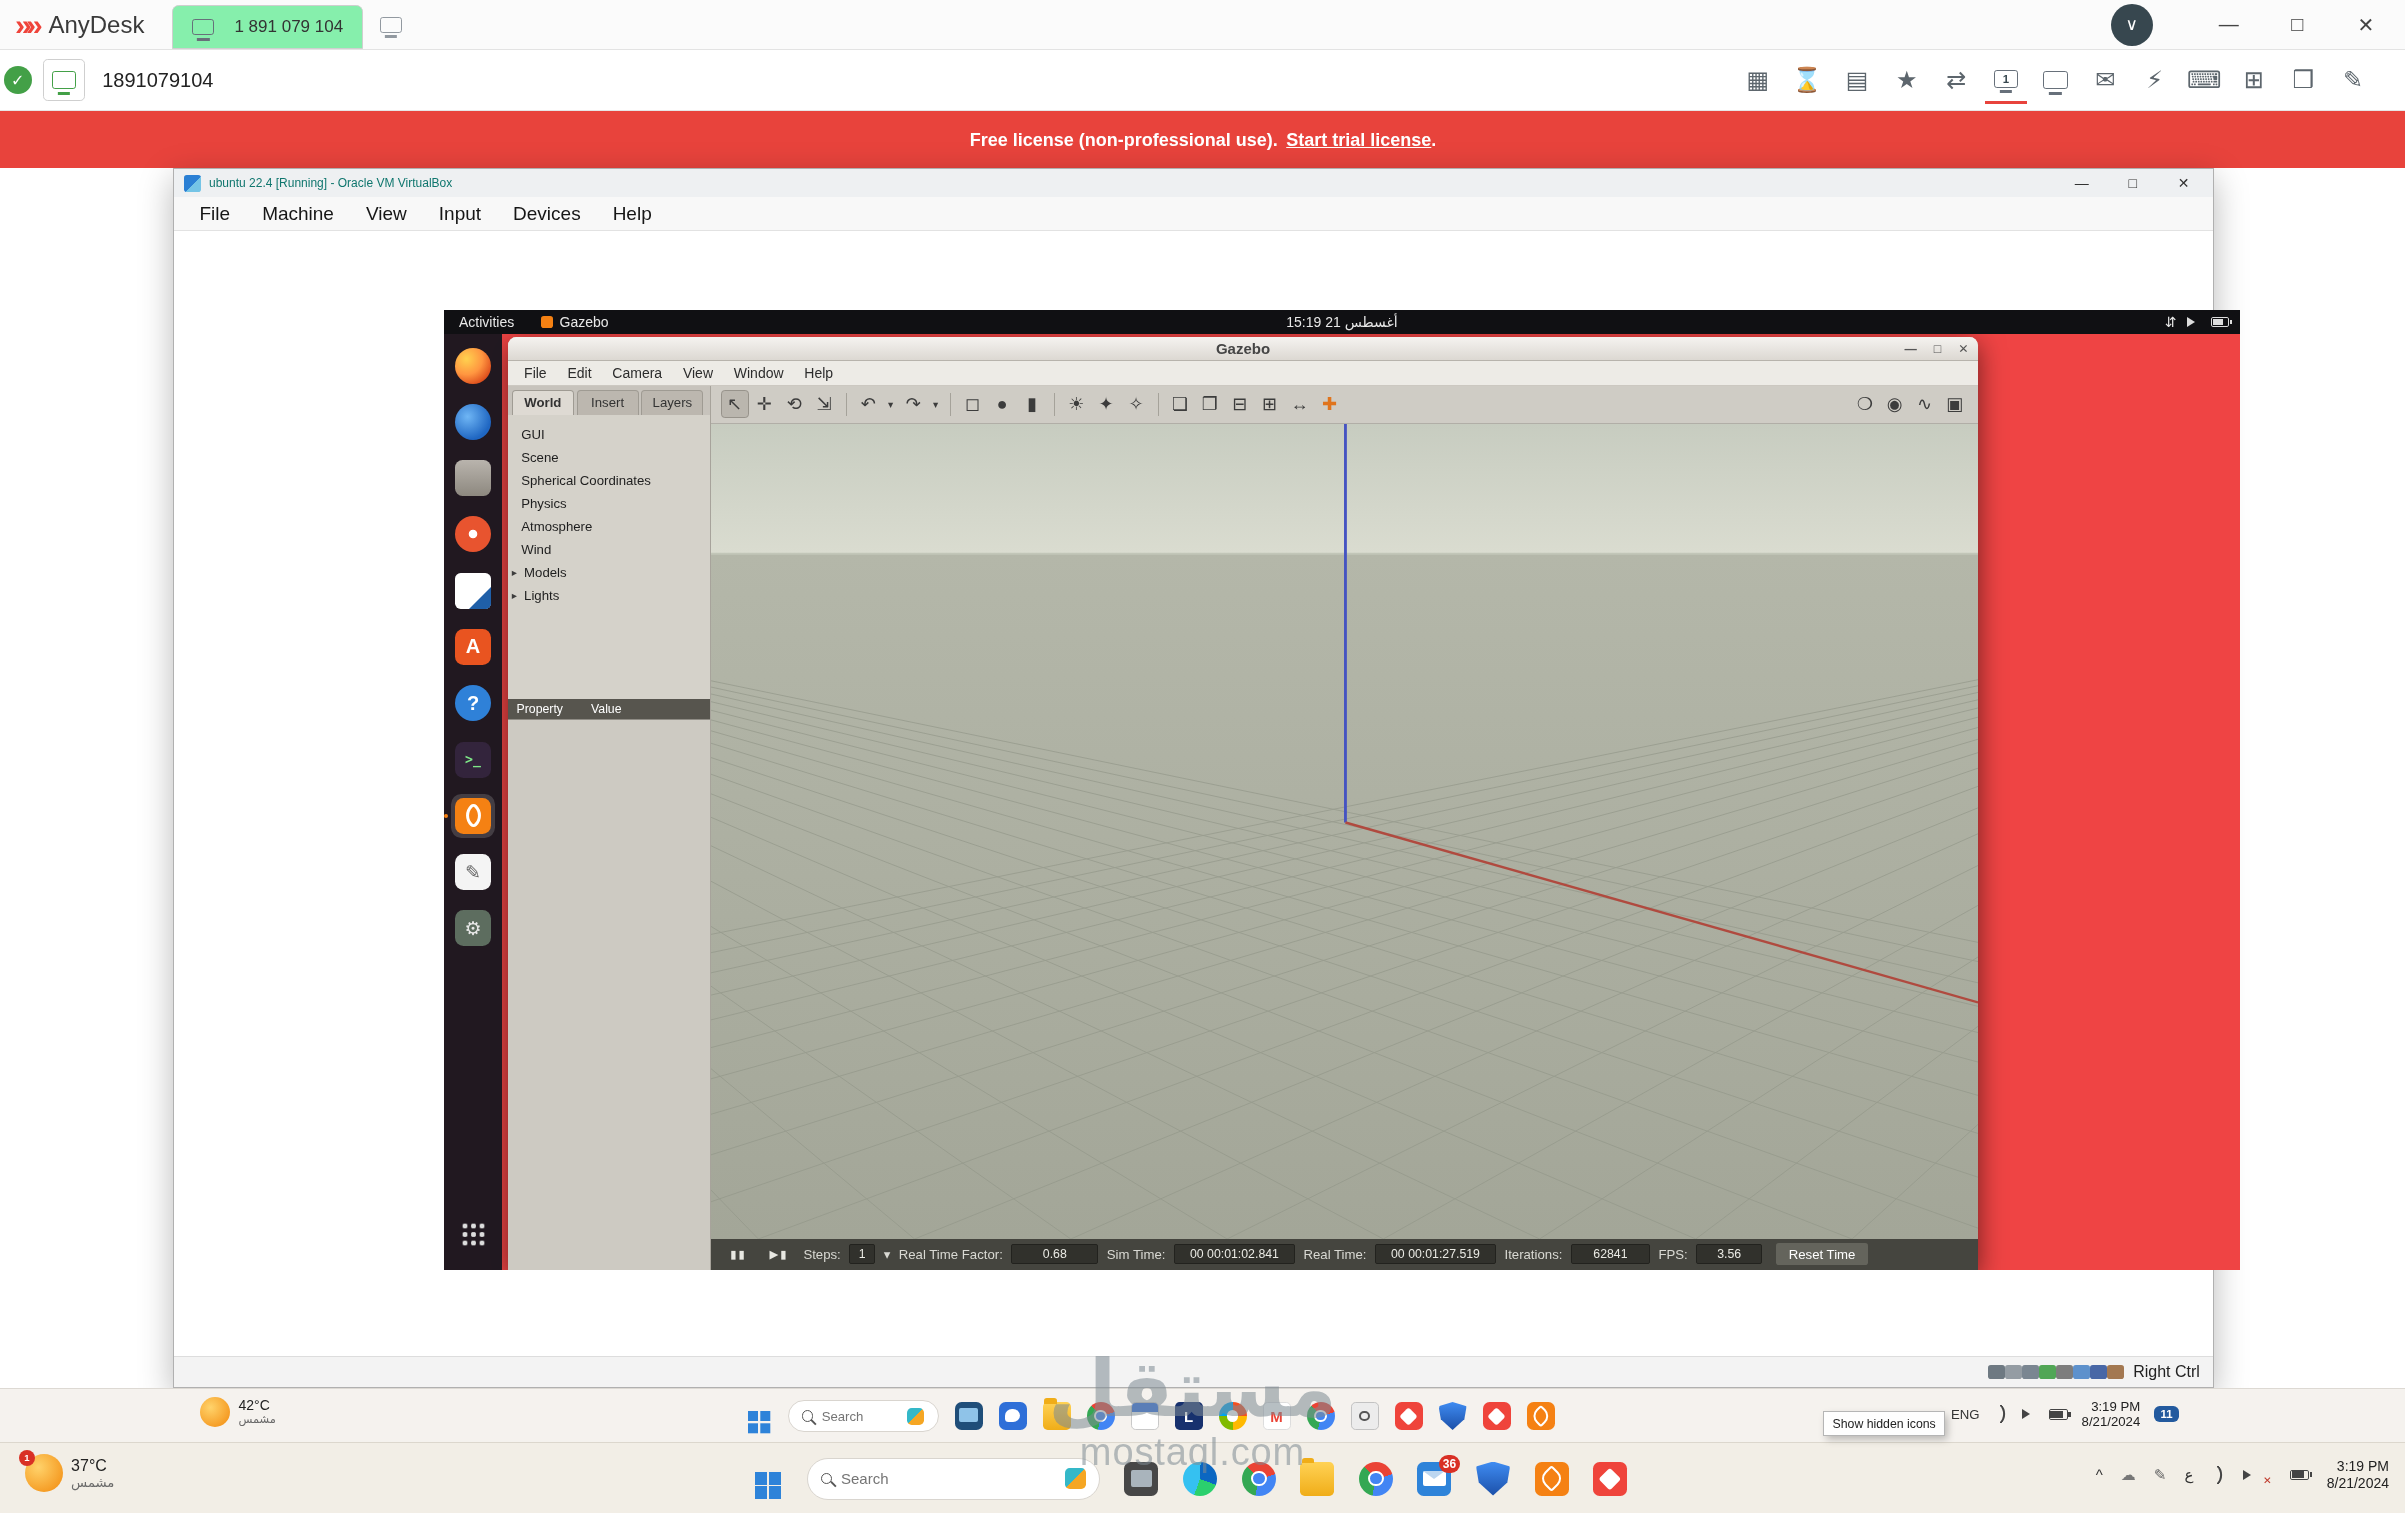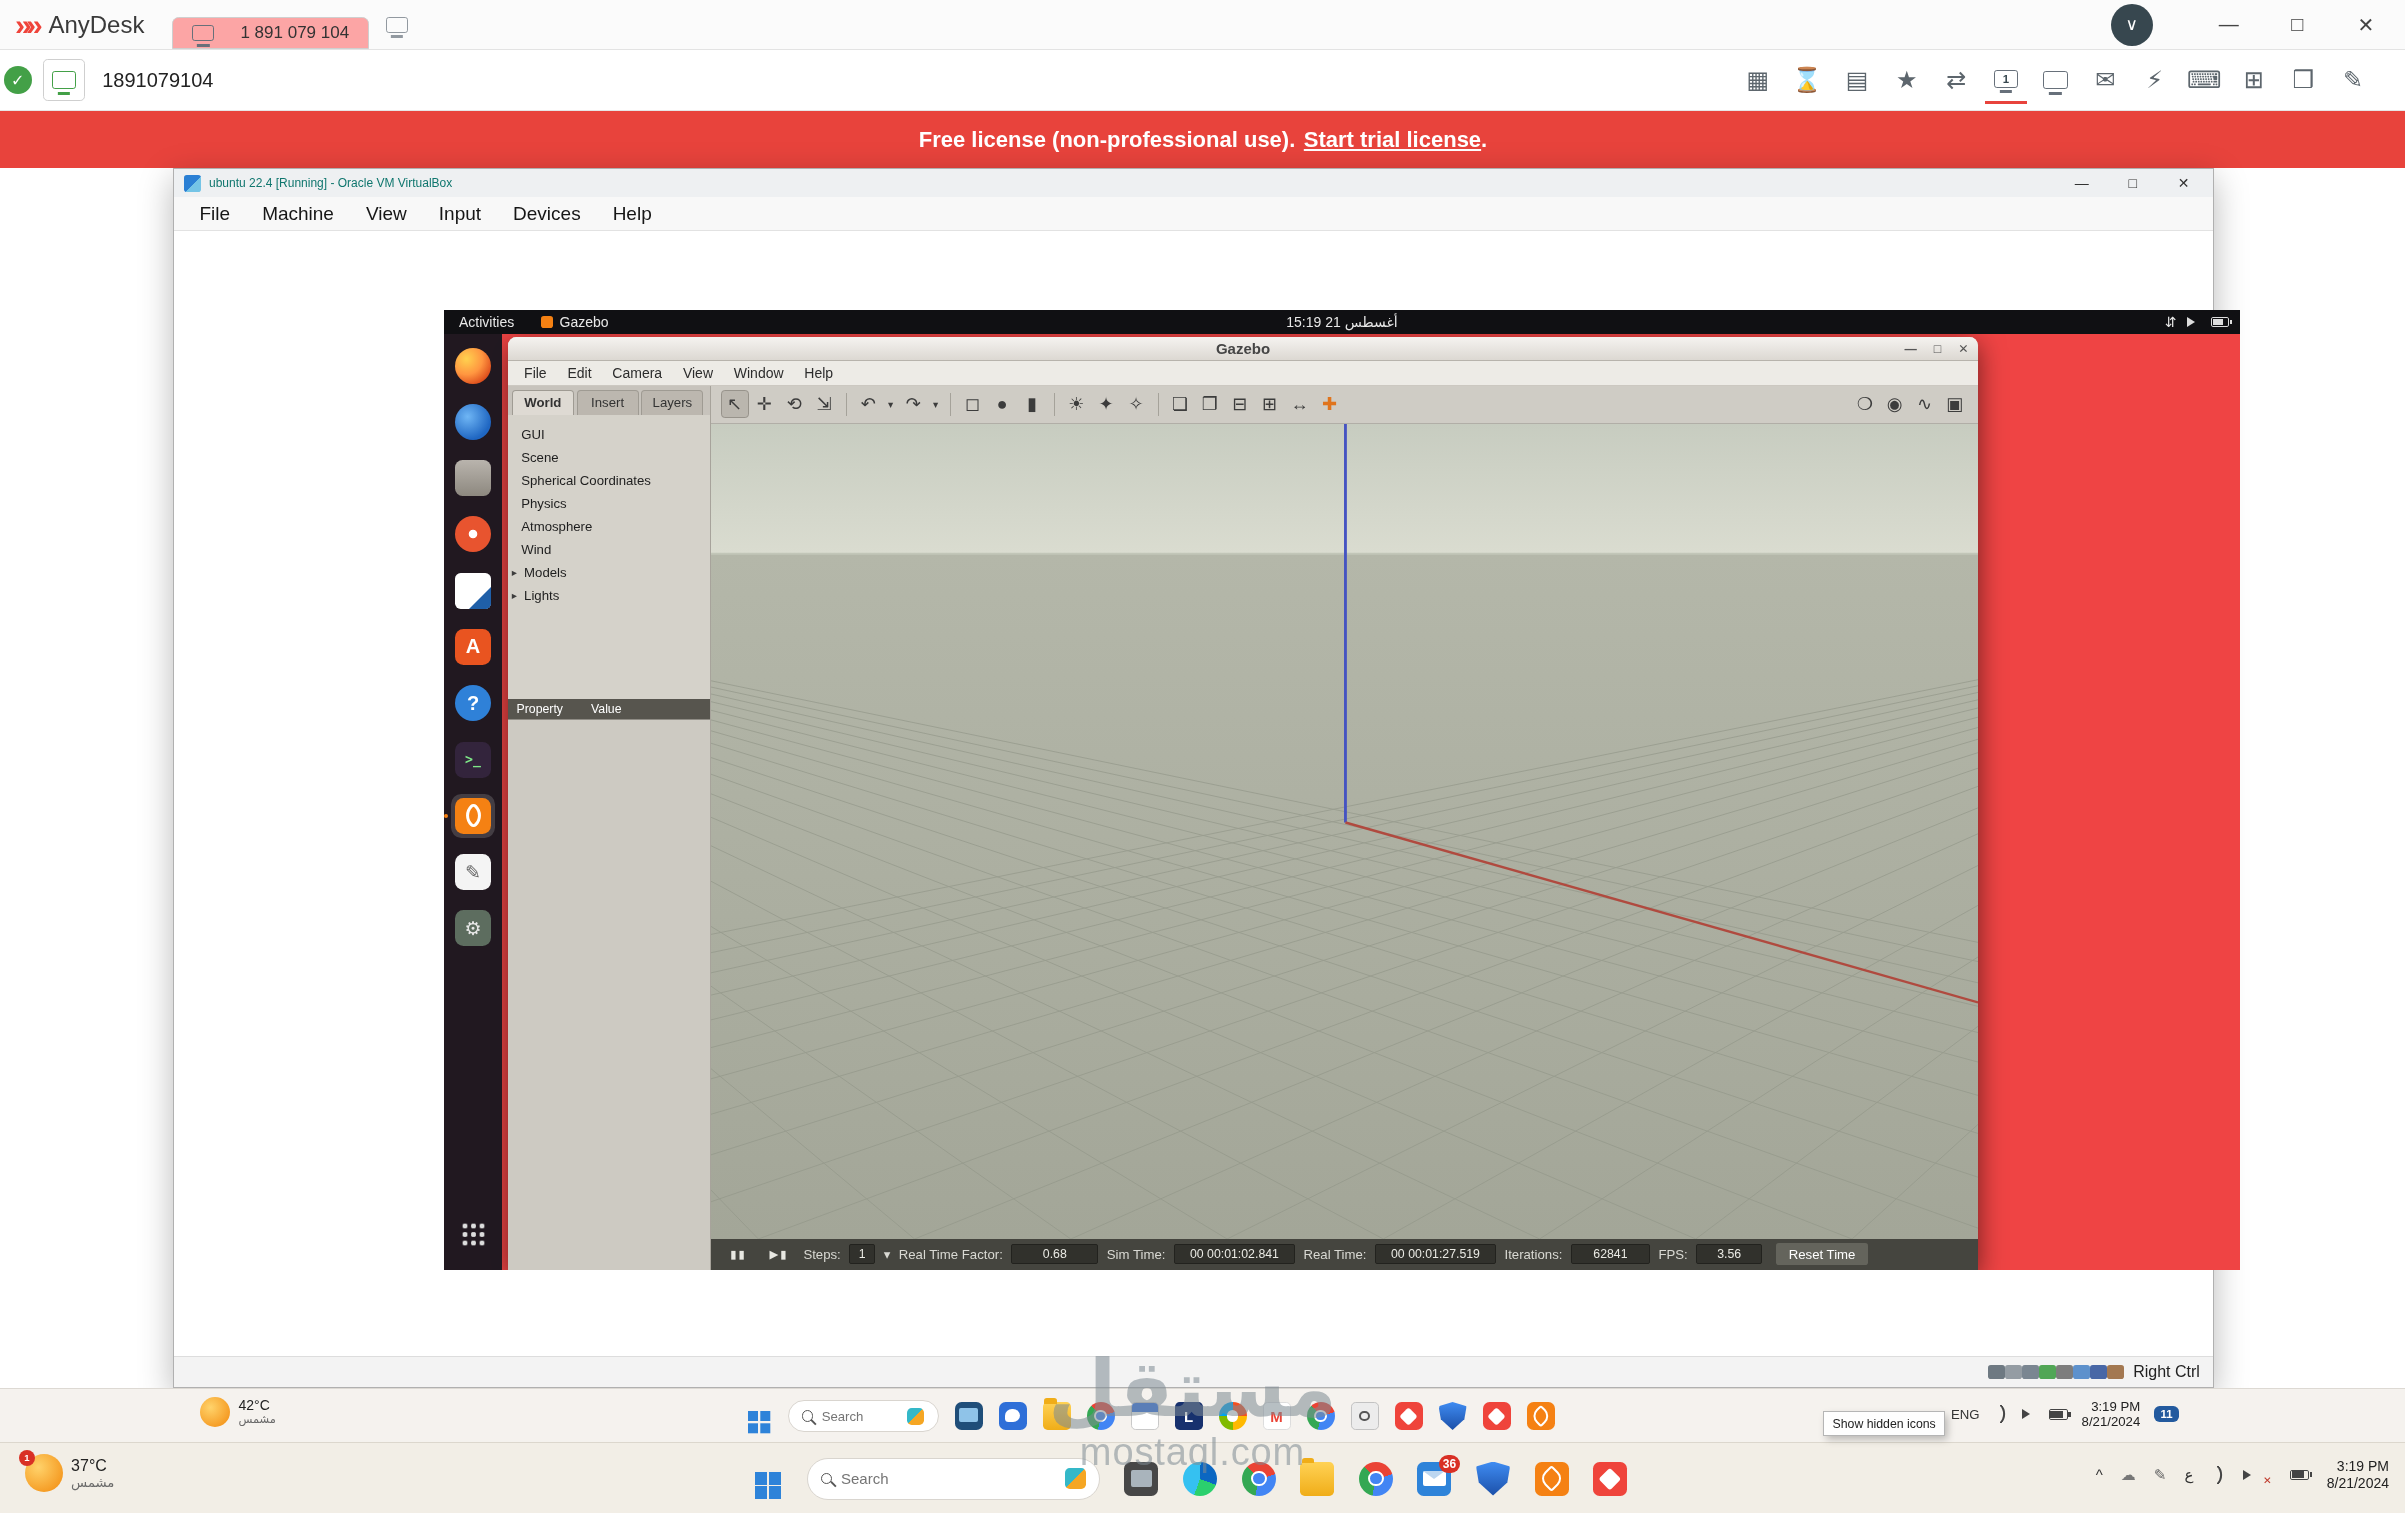--- a/index.html
+++ b/index.html
@@ -5,21 +5,21 @@
 *{margin:0;padding:0;box-sizing:border-box}
 html,body{background:#fff}
 body{font-family:"Liberation Sans","DejaVu Sans",sans-serif}
 i,em{font-style:normal}
 .screen{position:relative;width:2406px;height:1513px;background:#fff;overflow:hidden}
 
 
 .ad-title{position:absolute;left:0;top:0;width:2406px;height:50px;background:#fbfbfb;border-bottom:0.9px solid #e3e3e3;display:flex;align-items:center;padding-left:15px}
 .ad-logo{color:#ef443b;font-size:30px;font-weight:bold;letter-spacing:-5.7px;margin-right:11.4px;line-height:1}
 .ad-name{font-size:24px;color:#3a3a3a;margin-right:28px}
-.ad-tab{display:flex;align-items:center;gap:26px;height:32px;padding:0 19px;border:0.9px solid #cfcfcf;background:#fca5a5;border-radius:6.6px 6.6px 0 0;align-self:flex-end}
+.ad-tab{display:flex;align-items:center;gap:20px;height:44px;padding:0 19px;border:0.9px solid #cfcfcf;background:#86efac;border-radius:6.6px 6.6px 0 0;align-self:flex-end}
 .ad-tab-t{font-size:17px;color:#333}
 .newtab{margin-left:17px;opacity:.7}
 .ad-win{margin-left:auto;display:flex;align-items:center;gap:7.6px;padding-right:9.5px}
 .ad-circle{width:42px;height:42px;border-radius:50%;background:#37474f;color:#fff;display:flex;align-items:center;justify-content:center;font-size:17px;margin-right:38px}
 .wbtn{width:61px;height:49px;display:flex;align-items:center;justify-content:center;font-size:20px;color:#444}
 
 
 .mon{display:inline-block;width:24.6px;height:18px;border:1.9px solid #67707a;border-radius:2.8px;position:relative}
 .mon::after{content:"";position:absolute;left:50%;bottom:-6.6px;transform:translateX(-50%);width:12.3px;height:2.8px;background:#67707a}
 .mon.sm{width:22px;height:16px}
@@ -29,21 +29,21 @@
 
 .ad-tools{position:absolute;left:0;top:50px;width:2406px;height:61px;background:#fff;border-bottom:0.9px solid #e6e6e6;display:flex;align-items:center}
 .ok-circle{width:28px;height:28px;border-radius:50%;background:#43a047;color:#fff;font-size:16px;display:flex;align-items:center;justify-content:center;margin-left:3.8px;flex:none}
 .sess-tile{width:42px;height:42px;border:0.9px solid #cfcfcf;border-radius:4.7px;display:flex;align-items:center;justify-content:center;margin-left:11.4px;flex:none}
 .ad-addr{font-size:20px;color:#222;margin-left:17px}
 .ad-icons{margin-left:auto;display:flex;align-items:center;gap:7.6px;padding-right:32px}
 .ad-ic{width:42px;height:47px;display:flex;align-items:center;justify-content:center;font-size:24px;color:#5d666d;position:relative}
 .ad-ic.active{border-bottom:3.8px solid #e8433c}
 
 
-.banner{position:absolute;left:0;top:111px;width:2406px;height:58px;background:#e8433c;color:#fff;display:flex;align-items:center;justify-content:center;font-size:22px;font-weight:bold}
+.banner{position:absolute;left:0;top:111px;width:2406px;height:58px;background:#e8433c;color:#fff;display:flex;align-items:center;justify-content:center;font-size:18px;font-weight:bold}
 .banner .lnk{text-decoration:underline;margin-left:8.5px;cursor:pointer}
 
 
 .rdesk{position:absolute;left:0;top:168px;width:2406px;height:1220px;background:#fff}
 
 
 .vbox{position:absolute;left:173px;top:0;width:2041px;height:1220px;background:#fff;border:0.9px solid #b0b0b0;box-shadow:0 9.5px 32px rgba(0,0,0,.28)}
 .vb-title{height:28px;background:#eef0f2;display:flex;align-items:center;padding-left:9.5px;position:relative}
 .vb-ico{width:17px;height:17px;margin-right:8.5px;border-radius:2.8px;background:linear-gradient(135deg,#2a7fd4 55%,#74c4e6 55%)}
 .vb-t{font-size:12px;color:#0f766e}

